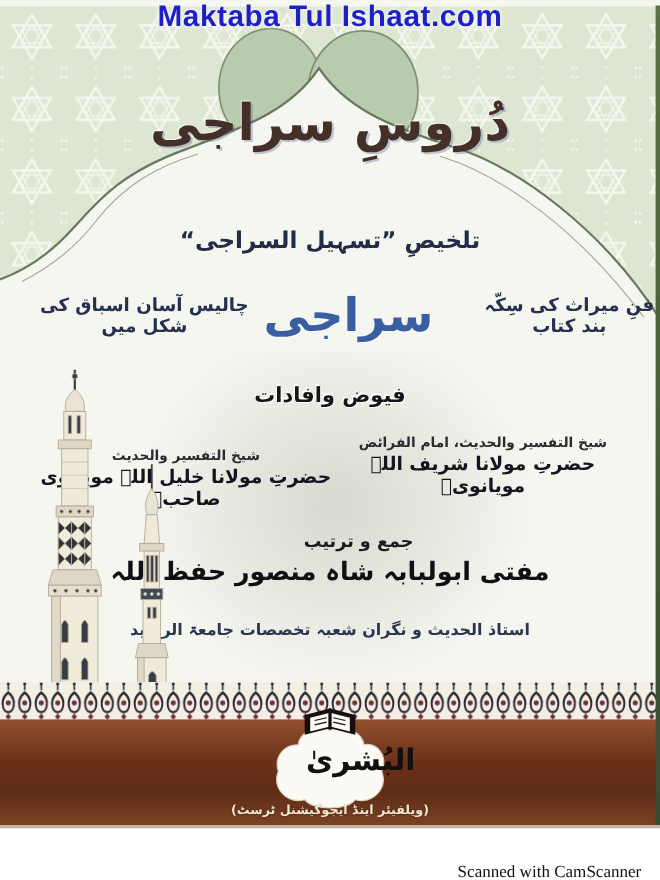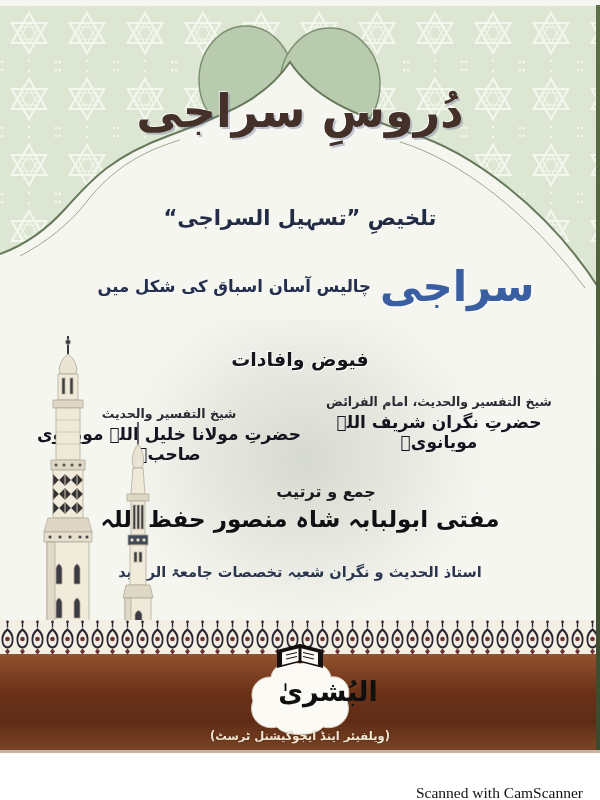--- a/index.html
+++ b/index.html
@@ -80,37 +80,41 @@
       <ellipse cx="246" cy="80" rx="47" ry="54" fill="#b9cbae" stroke="#7c9070" stroke-width="1.5"></ellipse>
       <ellipse cx="330" cy="84" rx="50" ry="56" fill="#b9cbae" stroke="#7c9070" stroke-width="1.5"></ellipse>
 
       <path d="M0,254 C25,245 48,228 66,208 C88,184 108,158 168,136 C230,113 266,98 290,62
                C314,98 352,114 410,133 C470,151 548,208 600,290 L600,300 L0,300 Z" fill="#f5f6f0"></path>
       <path d="M0,254 C25,245 48,228 66,208 C88,184 108,158 168,136 C230,113 266,98 290,62
                C314,98 352,114 410,133 C470,151 548,208 600,290" fill="none" stroke="#66795a" stroke-width="2"></path>
       <path d="M20,256 C45,243 70,224 88,200 C112,170 140,152 180,140 M400,142 C460,160 530,214 585,288" fill="none" stroke="#9aab8c" stroke-width="1"></path>
     </svg>
 
+    <div class="banner">
+      <span>Maktaba Tul Ishaat.com</span>
+    </div>
 
     <div class="sheen"></div>
 
     <div class="urdu title">دُروسِ سراجی</div>
     <div class="urdu subtitle">تلخیصِ ”تسہیل السراجی“</div>
 
     <div class="urdu tagline">
+      <span class="part">فنِ میراث کی سِکّہ بند کتاب</span>
       <span class="big">سراجی</span>
       <span class="part">چالیس آسان اسباق کی شکل میں</span>
     </div>
 
     <div class="urdu blessings">فیوض وافادات</div>
 
     <div class="authors">
       <div class="author">
         <div class="a-title">شیخ التفسیر والحدیث، امام الفرائض</div>
-        <div class="a-name">حضرتِ نگران شریف اللہ مویانویؒ</div>
+        <div class="a-name">حضرتِ مولانا شریف اللہ مویانویؒ</div>
       </div>
       <div class="author shifted">
         <div class="a-title">شیخ التفسیر والحدیث</div>
         <div class="a-name">حضرتِ مولانا خلیل اللہ مویانوی صاحبؒ</div>
       </div>
     </div>
 
     <div class="urdu compile-label">جمع و ترتیب</div>
     <div class="urdu compiler">مفتی ابولبابہ شاہ منصور حفظ اللہ</div>
     <div class="urdu role">استاذ الحدیث و نگران شعبہ تخصصات جامعۃ الرشید</div>

